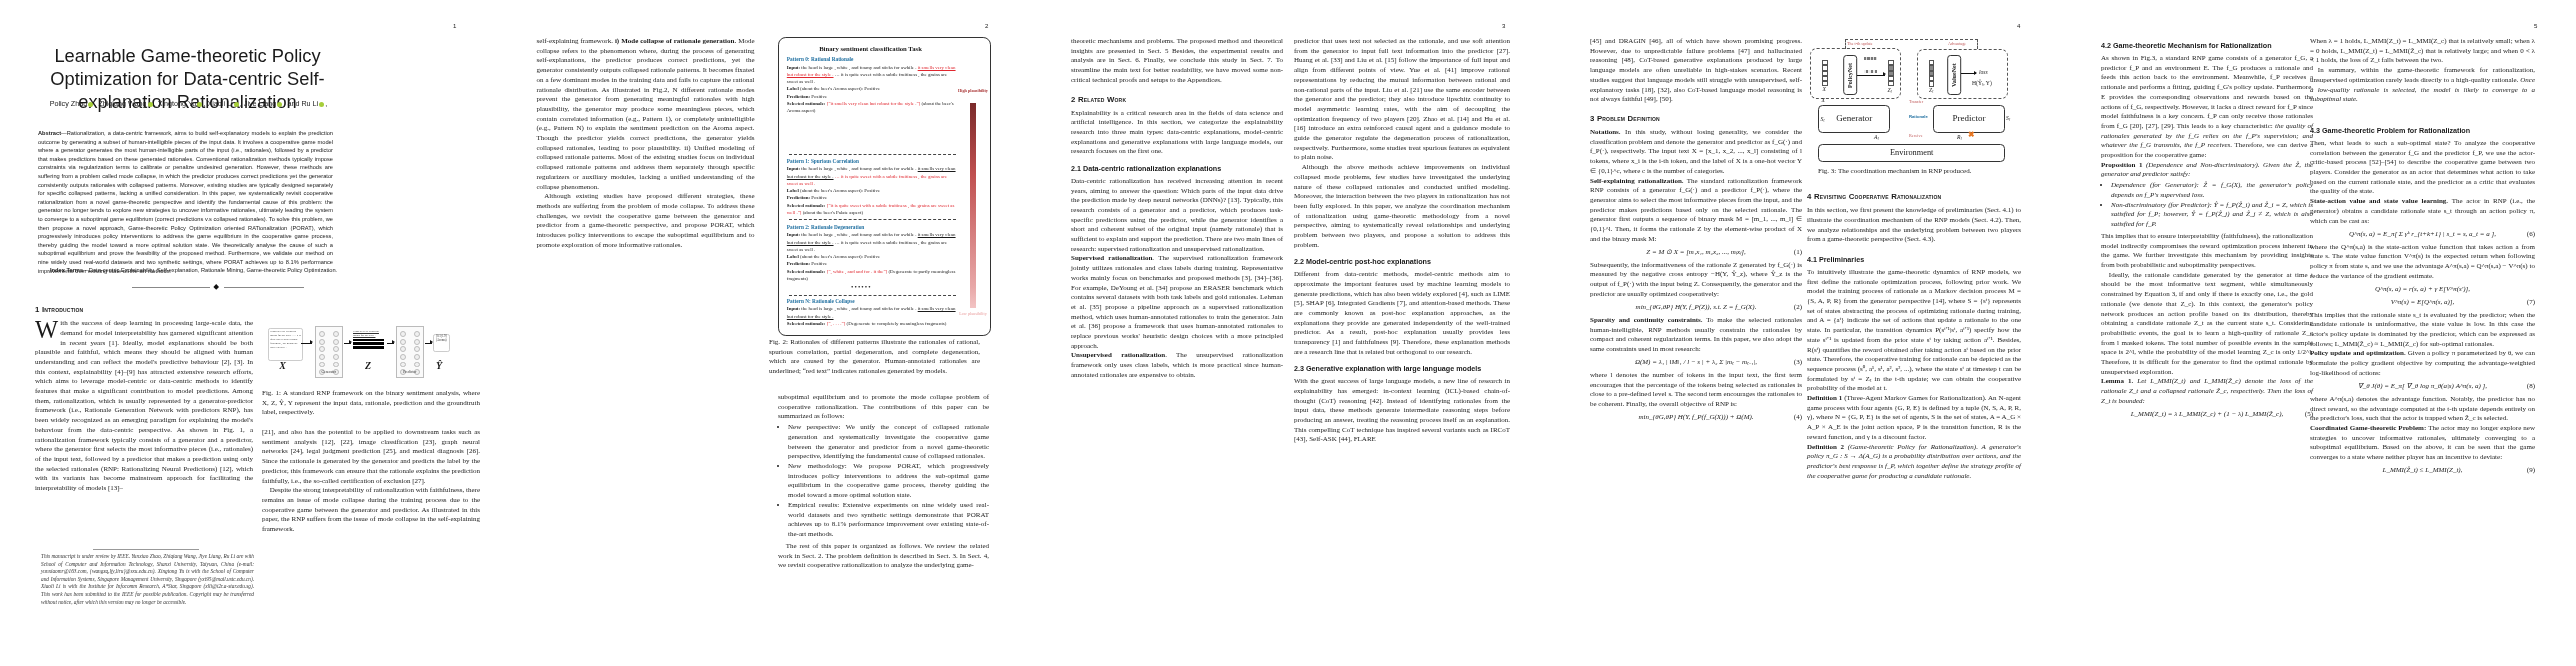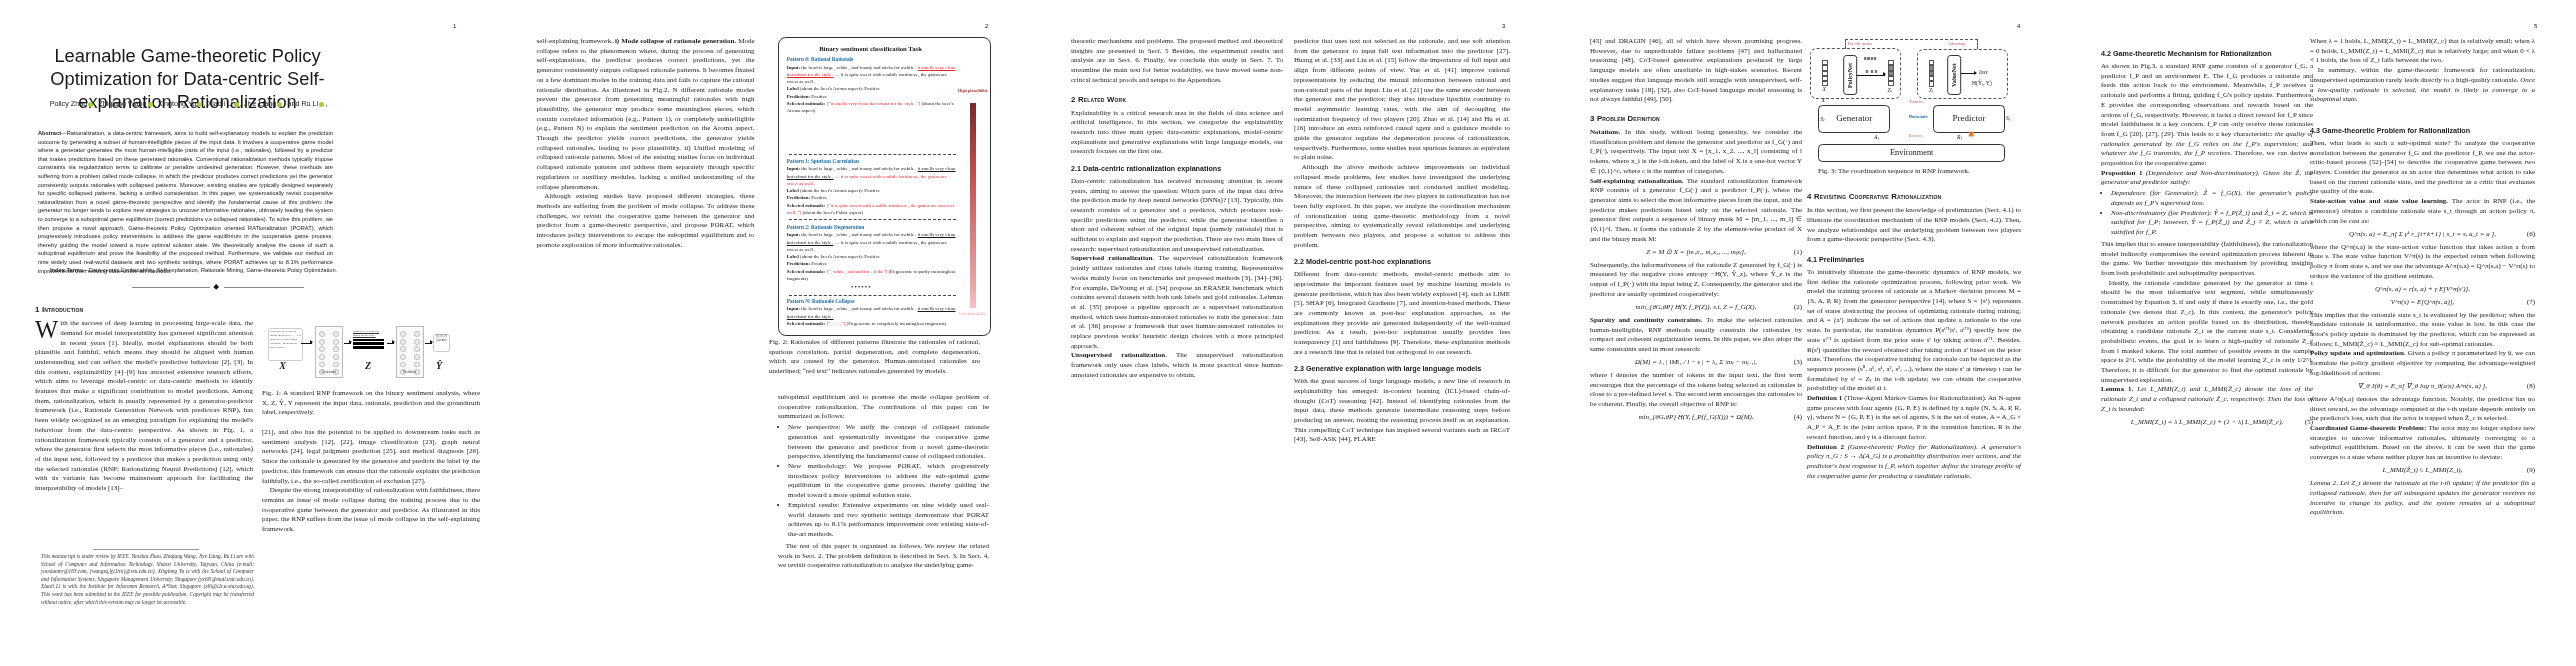--- a/index.html
+++ b/index.html
@@ -311,36 +311,36 @@
     <div class="rbox" style="left:127px; top:68px; width:70px; height:25.6px; line-height:25.6px; font-size:9px;">Predictor</div>
     <div class="flabel" style="left:103px; top:96px;">Receive</div>
     <div class="mathlbl" style="left:15.6px; top:60px;">X</div>
     <div class="mathlbl" style="left:14.5px; top:78px;">Sₜ</div>
     <div class="mathlbl" style="left:200px; top:77px;">Sₜ</div>
     <div class="mathlbl" style="left:68px; top:96px;">Aₜ</div>
     <div class="mathlbl" style="left:151px; top:96px;">Rₜ</div>
     <div class="xmark" style="left:162px; top:93px;">✖</div>
     <div class="rbox" style="left:12.2px; top:107px; width:185px; height:15.6px; line-height:15.6px; font-size:8.3px;">Environment</div>
   </div>
-  <div class="caption" style="left:269px; top:167px; width:211px;">Fig. 3: The coordination sequence in RNP framework.</div>
+  <div class="caption" style="left:269px; top:167px; width:211px;">Fig. 3: The coordination mechanism in RNP produced.</div>
 
   <div class="col" style="left:258px; top:183px; width:214px;">
     <div class="h1">4   Revisiting Cooperative Rationalization</div>
     <p class="noind">In this section, we first present the knowledge of preliminaries (Sect. 4.1) to illustrate the coordination mechanism of the RNP models (Sect. 4.2). Then, we analyze relationships and the underlying problem between two players from a game-theoretic perspective (Sect. 4.3).</p>
     <div class="h2" style="margin-top:10px;">4.1   Preliminaries</div>
     <p class="noind">To intuitively illustrate the game-theoretic dynamics of RNP models, we first define the rationale optimization process, following prior work. We model the training process of rationale as a Markov decision process M = {S, A, P, R} from the generator perspective [14], where S = {sᵗ} represents set of states abstracting the process of optimizing rationale during training, and A = {aᵗ} indicate the set of actions that update a rationale to the one state. In particular, the transition dynamics P(sᵗ⁺¹|sᵗ, aᵗ⁺¹) specify how the state sᵗ⁺¹ is updated from the prior state sᵗ by taking action aᵗ⁺¹. Besides, R(sᵗ) quantifies the reward obtained after taking action aᵗ based on the prior state. Therefore, the cooperative training for rationale can be depicted as the sequence process (s⁰, a¹, s¹, a², s², ...), where the state sᵗ at timestep t can be formulated by sᵗ = Zₜ in the t-th update; we can obtain the cooperative probability of the model at t.</p>
     <p class="noind"><span class="bold">Definition 1</span><span> (Three-Agent Markov Games for Rationalization). An N-agent game process with four agents {G, P, E} is defined by a tuple (N, S, A, P, R, γ), where N = {G, P, E} is the set of agents, S is the set of states, A = A_G × A_P × A_E is the joint action space, P is the transition function, R is the reward function, and γ is a discount factor.</span></p>
     <p class="noind"><span class="bold">Definition 2</span><span class="ital"> (Game-theoretic Policy for Rationalization). A generator's policy π_G : S → Δ(A_G) is a probability distribution over actions, and the predictor's best response is f_P, which together define the strategy profile of the cooperative game for producing a candidate rationale.</span></p>
   </div>
 </div>
 
 <div class="page" style="left:2066px; width:510px;">
   <div class="pagenum" style="left:468px;">5</div>
   <div class="col" style="left:35px; top:37px; width:212px;">
-    <div class="h2" style="margin-top:12px;">4.2   Game-theoretic Mechanism for Rationalization</div>
+    <div class="h2" style="margin-top:4px;">4.2   Game-theoretic Mechanism for Rationalization</div>
     <p class="noind"><span>As shown in Fig.3, a standard RNP game consists of a generator f_G, a predictor f_P and an environment E. The f_G produces a rationale and feeds this action back to the environment. Meanwhile, f_P receives a rationale and performs a fitting, guiding f_G's policy update. Furthermore, E provides the corresponding observations and rewards based on the actions of f_G, respectively. However, it lacks a direct reward for f_P since model faithfulness is a key concern. f_P can only receive those rationales from f_G [20], [27], [29]. This leads to a key characteristic: </span><span class="ital">the quality of rationales generated by the f_G relies on the f_P's supervision; and whatever the f_G transmits, the f_P receives</span><span>. Therefore, we can derive a proposition for the cooperative game:</span></p>
     <p class="noind"><span class="bold">Proposition 1</span><span class="ital"> (Dependence and Non-discriminatory). Given the Ẑ, the generator and predictor satisfy:</span></p>
     <ul class="bul ital">
       <li>Dependence (for Generator): Ẑ = f_G(X), the generator's policy depends on f_P's supervised loss.</li>
       <li>Non-discriminatory (for Predictor): Ŷ = f_P(Ẑ_i) and Ẑ_i = Z, which is satisfied for f_P; however, Ŷ = f_P(Ẑ_j) and Ẑ_j ≠ Z, which is also satisfied for f_P.</li>
     </ul>
     <p class="noind">This implies that to ensure interpretability (faithfulness), the rationalization model indirectly compromises the reward optimization process inherent in the game. We further investigate this mechanism by providing insights from both probabilistic and suboptimality perspectives.</p>
     <p>Ideally, the rationale candidate generated by the generator at time t should be the most informative text segment, while simultaneously constrained by Equation 3, if and only if there is exactly one, i.e., the gold rationale (we denote that Z_c). In this context, the generator's policy network produces an action profile based on its distribution, thereby obtaining a candidate rationale Z_t as the current state s_t. Considering probabilistic events, the goal is to learn a high-quality of rationale Z_c from l masked tokens. The total number of possible events in the sample space is 2^l, while the probability of the model learning Z_c is only 1/2^l. Therefore, it is difficult for the generator to find the optimal rationale by unsupervised exploration.</p>
     <p class="noind"><span class="bold">Lemma 1.</span><span class="ital"> Let L_MMI(Z_t) and L_MMI(Z̃_c) denote the loss of the rationale Z_t and a collapsed rationale Z̃_c, respectively. Then the loss of Z_t is bounded:</span></p>
     <div class="eq"><span>L_MMI(Z_t) = λ L_MMI(Z_c) + (1 − λ) L_MMI(Z̃_c),</span><span class="eqn">(5)</span></div>
@@ -354,16 +354,15 @@
     <div class="eq"><span>Q^π(s, a) = E_π[ Σ γᵏ r_{t+k+1} | s_t = s, a_t = a ],</span><span class="eqn">(6)</span></div>
     <p class="noind">where the Q^π(s,a) is the state-action value function that takes action a from state s. The state value function V^π(s) is the expected return when following policy π from state s, and we use the advantage A^π(s,a) = Q^π(s,a) − V^π(s) to reduce the variance of the gradient estimate.</p>
     <div class="eq"><span>Q^π(s, a) = r(s, a) + γ E[V^π(s′)],</span></div>
     <div class="eq"><span>V^π(s) = E[Q^π(s, a)],</span><span class="eqn">(7)</span></div>
     <p class="noind">This implies that the rationale state s_t is evaluated by the predictor; when the candidate rationale is uninformative, the state value is low. In this case the actor's policy update is dominated by the predictor, which can be expressed as follows; L_MMI(Z̃_c) ≈ L_MMI(Z_c) for sub-optimal rationales.</p>
     <p class="noind"><span class="bold">Policy update and optimization.</span><span> Given a policy π parameterized by θ, we can formulate the policy gradient objective by computing the advantage-weighted log-likelihood of actions:</span></p>
     <div class="eq"><span>∇_θ J(θ) = E_π[ ∇_θ log π_θ(a|s) A^π(s, a) ],</span><span class="eqn">(8)</span></div>
     <p class="noind">where A^π(s,a) denotes the advantage function. Notably, the predictor has no direct reward, so the advantage computed at the t-th update depends entirely on the predictor's loss, such that the actor is trapped when Z̃_c is selected.</p>
     <p class="noind"><span class="bold">Coordinated Game-theoretic Problem:</span><span> The actor may no longer explore new strategies to uncover informative rationales, ultimately converging to a suboptimal equilibrium. Based on the above, it can be seen that the game converges to a state where neither player has an incentive to deviate:</span></p>
     <div class="eq"><span>L_MMI(Ẑ_t) ≤ L_MMI(Z_t),</span><span class="eqn">(9)</span></div>
-    <p class="noind ital">Lemma 2. Let Z_t denote the rationale at the t-th update; if the predictor fits a collapsed rationale, then for all subsequent updates the generator receives no incentive to change its policy, and the system remains at a suboptimal equilibrium.</p>
   </div>
 </div>
 
 
 </body></html>

